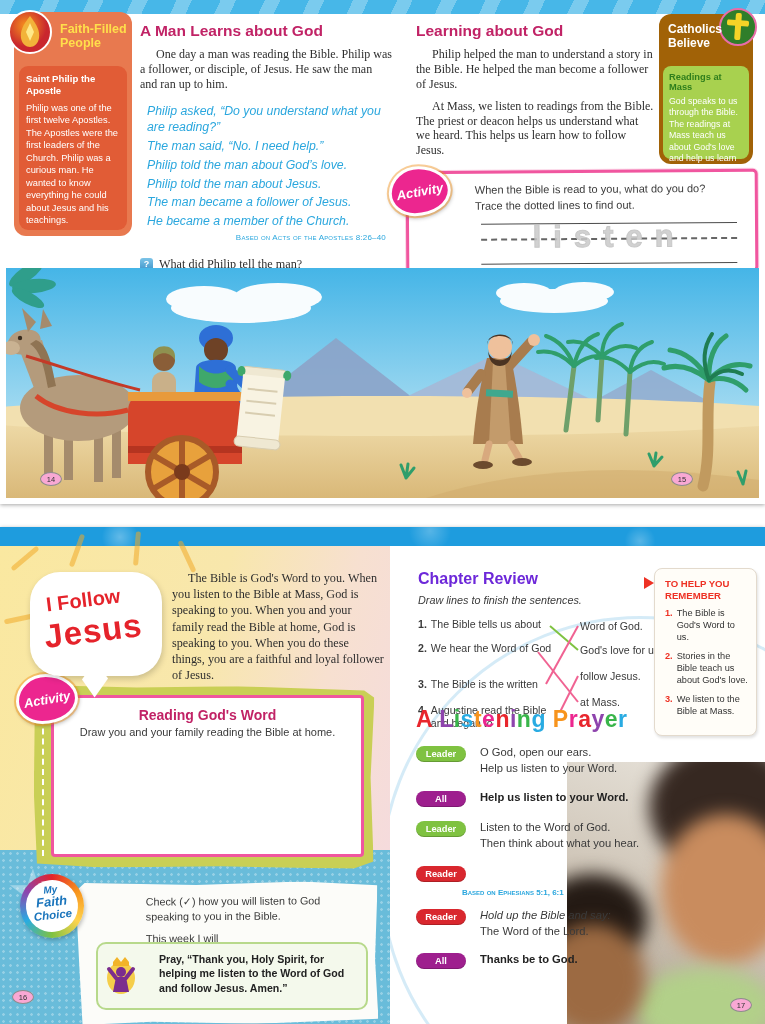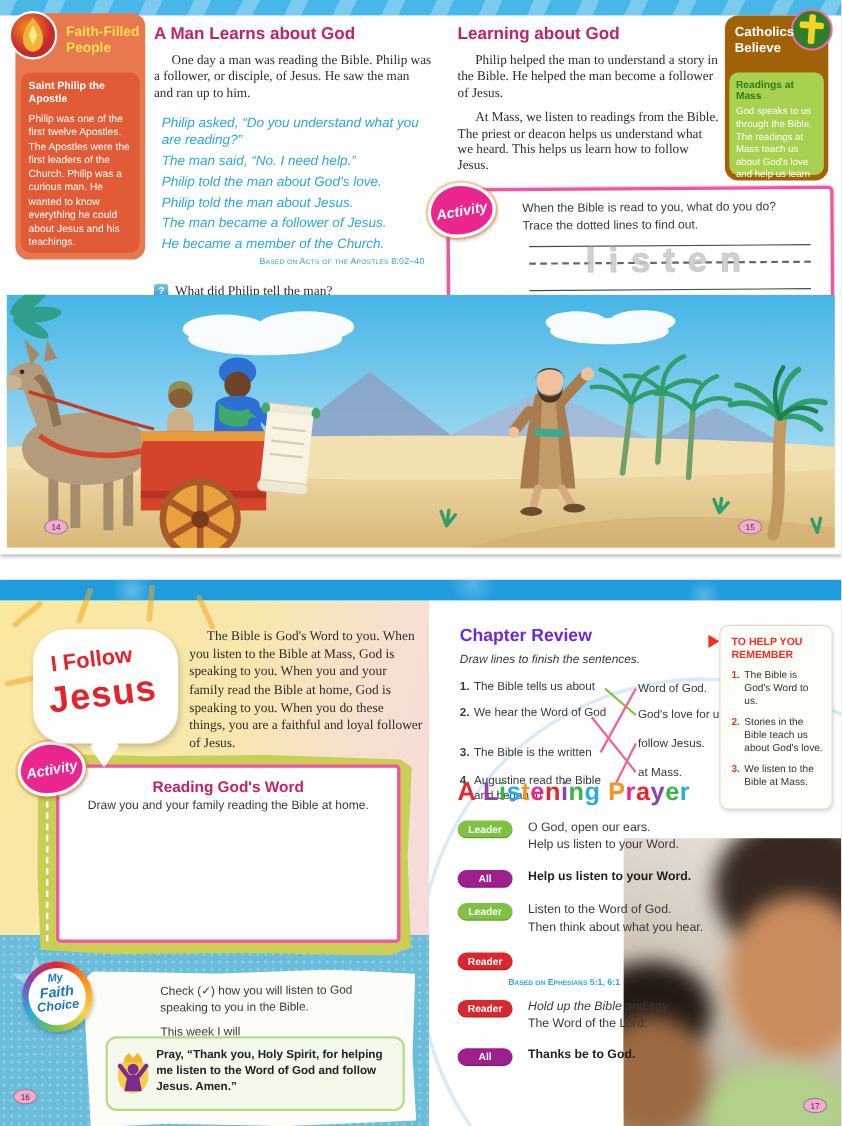--- a/index.html
+++ b/index.html
@@ -132,21 +132,21 @@
          transform:rotate(3deg); flex:0 0 11px; }
   .mfc-badge { position:absolute; left:20px; top:328px; width:64px; height:64px; border-radius:50%;
       background:conic-gradient(#E5232B,#F7941D,#FFD34D,#7FC241,#29ABE2,#8E44AD,#E5232B);
       display:flex; align-items:center; justify-content:center; z-index:3;
       box-shadow:1px 2px 4px rgba(0,0,0,.25); }
   .mfc-badge-in { width:52px; height:52px; border-radius:50%; background:#fff; text-align:center;
       color:#1B75BC; font-style:italic; font-weight:bold; transform:rotate(-6deg); padding-top:5px; }
   .mfc-b1 { font-size:10px; line-height:1; } .mfc-b2 { font-size:13px; line-height:1.05; }
   .mfc-b3 { font-size:11.5px; line-height:1.05; }
   .pray-box { position:absolute; left:96px; top:396px; width:272px; height:68px; background:#F4F9EC;
-      border:2px solid #B7D98B; border-radius:10px; padding:8px 10px 6px 44px; z-index:2; }
+      border:2px solid #B7D98B; border-radius:10px; padding:8px 10px 6px 61px; z-index:2; }
   .pray-text { font-weight:bold; font-size:10.6px; line-height:1.35; color:#222; }
   .pray-icon { position:absolute; left:8px; top:12px; }
 
   .right-page { position:absolute; left:390px; top:19px; width:375px; height:478px; background:#fff; overflow:hidden; }
   .ring { position:absolute; left:-10px; top:70px; width:520px; height:520px; border-radius:50%;
       border:3px solid rgba(190,225,242,.65); box-shadow:0 0 0 2px rgba(255,255,255,.6); z-index:1; }
 
   .review { position:absolute; left:28px; top:24px; width:250px; z-index:2; }
   .review-h { color:#6d28d9; font-weight:bold; font-size:16px; }
   .review-i { font-style:italic; font-size:10.8px; color:#3A3A3A; margin-top:6px; }
@@ -220,21 +220,21 @@
     <div class="h-story">A Man Learns about God</div>
     <div class="p-story">One day a man was reading the Bible. Philip was a follower, or disciple, of Jesus. He saw the man and ran up to him.</div>
     <div class="script">
       <div>Philip asked, “Do you understand what you are reading?”</div>
       <div>The man said, “No. I need help.”</div>
       <div>Philip told the man about God’s love.</div>
       <div>Philip told the man about Jesus.</div>
       <div>The man became a follower of Jesus.</div>
       <div>He became a member of the Church.</div>
     </div>
-    <div class="attribution">Based on Acts of the Apostles 8:02–40</div>
+    <div class="attribution">Based on Acts of the Apostles 8:26–40</div>
     <div class="question">
       <div class="q-icon">?</div>
       <div class="q-text">What did Philip tell the man?</div>
     </div>
   </div>
 
   <div class="col" id="col-right">
     <div class="h-story">Learning about God</div>
     <div class="p-story">Philip helped the man to understand a story in the Bible. He helped the man become a follower of Jesus.</div>
     <div class="p-story">At Mass, we listen to readings from the Bible. The priest or deacon helps us understand what we heard. This helps us learn how to follow Jesus.</div>

